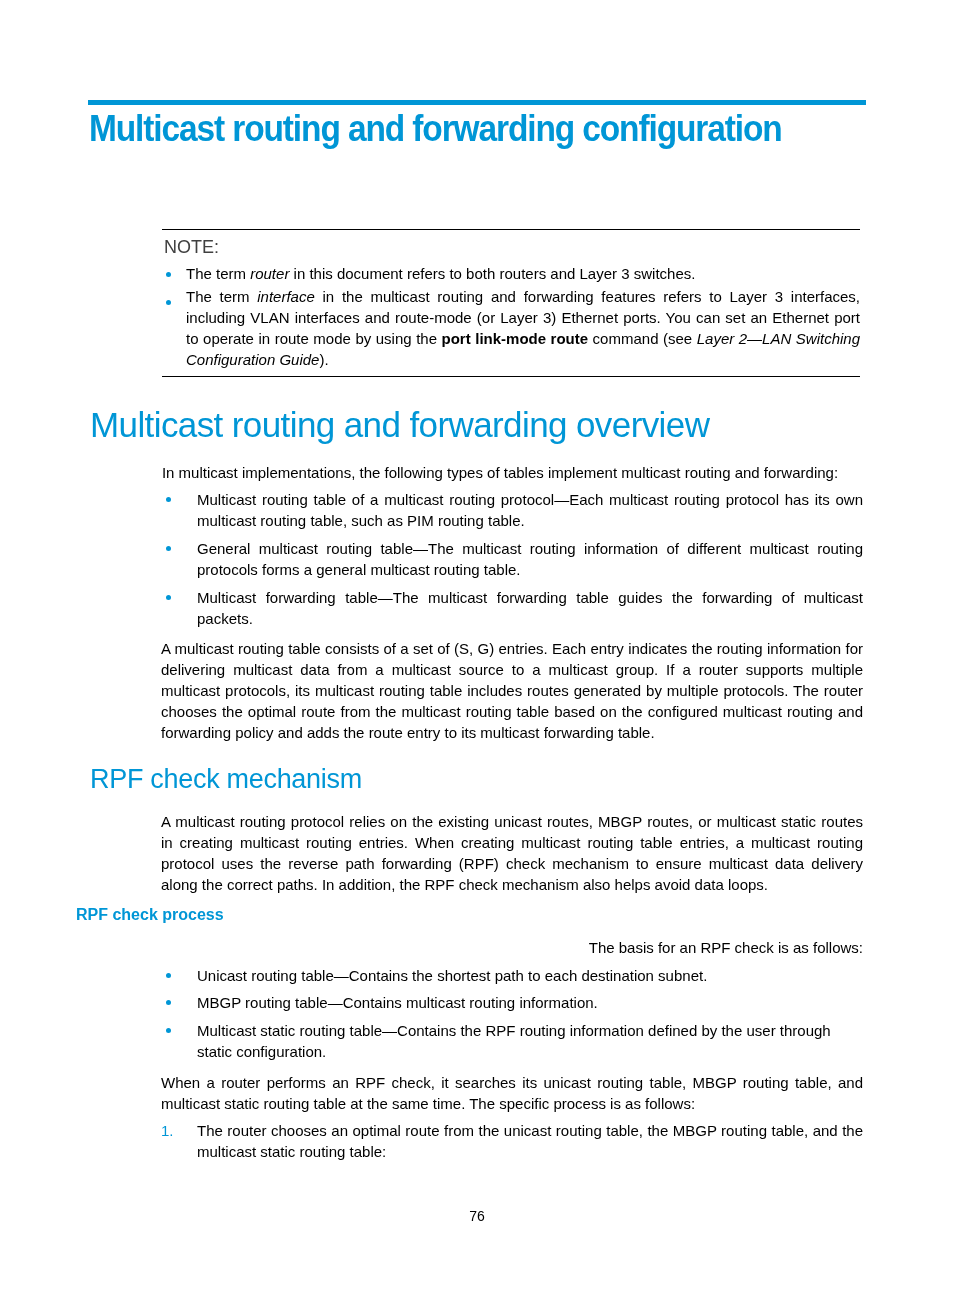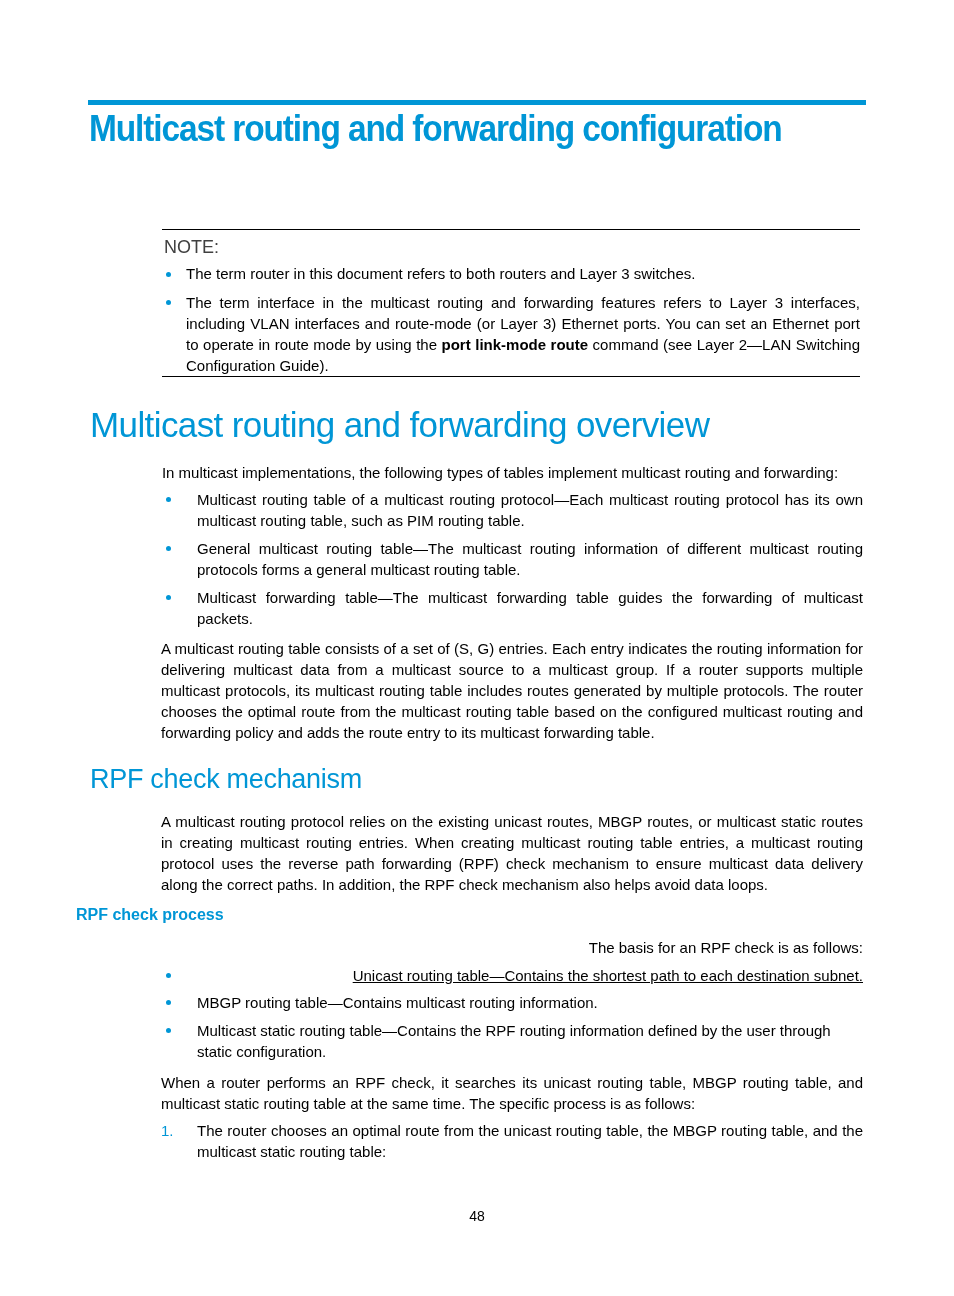--- a/index.html
+++ b/index.html
@@ -21,39 +21,39 @@
   .body-text { font-size: 15px; line-height: 21px; text-align: justify; }
   .bullet-dot { width: 5px; height: 5px; border-radius: 50%; background: #0096d6; }
   .h1 {
     font-size: 35px; color: #0096d6; font-weight: normal; white-space: nowrap;
     letter-spacing: -0.6px;
   }
   .h2 { font-size: 27px; color: #0096d6; white-space: nowrap; letter-spacing: -0.3px; }
   .h3 { font-size: 16px; color: #0096d6; font-weight: bold; white-space: nowrap; }
   .num { color: #0096d6; font-size: 15px; }
   .page-num { font-size: 14px; left: 0; width: 954px; text-align: center; }
-  .it { }
+  .it { font-style: italic; }
   .bd { font-weight: bold; }
 </style>
 </head>
 <body>
 
 <div class="abs chapter-rule"></div>
 <div class="abs chapter-title">Multicast routing and forwarding configuration</div>
 
 <div class="abs note-box"></div>
 <div class="abs note-label">NOTE:</div>
 
 <div class="abs bullet-dot" style="left:166px; top:272px;"></div>
 <div class="abs body-text" style="left:186px; top:263px; width:676px; text-align:left;">
   <span>The term </span><span class="it">router</span><span> in this document refers to both routers and Layer 3 switches.</span>
 </div>
 
 <div class="abs bullet-dot" style="left:166px; top:300px;"></div>
-<div class="abs body-text" style="left:186px; top:292px; width:674px;">
+<div class="abs body-text" style="left:186px; top:286px; width:674px;">
   <span>The term </span><span class="it">interface</span><span> in the multicast routing and forwarding features refers to Layer 3 interfaces, including VLAN interfaces and route-mode (or Layer 3) Ethernet ports. You can set an Ethernet port to operate in route mode by using the </span><span class="bd">port link-mode route</span><span> command (see </span><span class="it">Layer 2—LAN Switching Configuration Guide</span><span>).</span>
 </div>
 
 <div class="abs h1" style="left:90px; top:405px;">Multicast routing and forwarding overview</div>
 
 <div class="abs body-text" style="left:149px; top:462px; width:702px; text-align:center; white-space:nowrap;">In multicast implementations, the following types of tables implement multicast routing and forwarding:</div>
 
 <div class="abs bullet-dot" style="left:166px; top:497px;"></div>
 <div class="abs body-text" style="left:197px; top:489px; width:666px;">Multicast routing table of a multicast routing protocol—Each multicast routing protocol has its own multicast routing table, such as PIM routing table.</div>
 
@@ -67,26 +67,26 @@
 
 <div class="abs h2" style="left:90px; top:764px;">RPF check mechanism</div>
 
 <div class="abs body-text" style="left:161px; top:811px; width:702px;">A multicast routing protocol relies on the existing unicast routes, MBGP routes, or multicast static routes in creating multicast routing entries. When creating multicast routing table entries, a multicast routing protocol uses the reverse path forwarding (RPF) check mechanism to ensure multicast data delivery along the correct paths. In addition, the RPF check mechanism also helps avoid data loops.</div>
 
 <div class="abs h3" style="left:76px; top:906px;">RPF check process</div>
 
 <div class="abs body-text" style="left:161px; top:937px; width:702px; text-align:right;">The basis for an RPF check is as follows:</div>
 
 <div class="abs bullet-dot" style="left:166px; top:973px;"></div>
-<div class="abs body-text" style="left:197px; top:965px; width:666px; text-align:right;text-decoration:underline;">Unicast routing table—Contains the shortest path to each destination subnet.</div>
+<div class="abs body-text" style="left:197px; top:965px; width:666px; text-align:left;">Unicast routing table—Contains the shortest path to each destination subnet.</div>
 
 <div class="abs bullet-dot" style="left:166px; top:1000px;"></div>
 <div class="abs body-text" style="left:197px; top:992px; width:666px; text-align:left;">MBGP routing table—Contains multicast routing information.</div>
 
 <div class="abs bullet-dot" style="left:166px; top:1028px;"></div>
 <div class="abs body-text" style="left:197px; top:1020px; width:660px; text-align:left;">Multicast static routing table—Contains the RPF routing information defined by the user through static configuration.</div>
 
 <div class="abs body-text" style="left:161px; top:1072px; width:702px;">When a router performs an RPF check, it searches its unicast routing table, MBGP routing table, and multicast static routing table at the same time. The specific process is as follows:</div>
 
 <div class="abs num" style="left:161px; top:1120px; line-height:21px;">1.</div>
 <div class="abs body-text" style="left:197px; top:1120px; width:666px;">The router chooses an optimal route from the unicast routing table, the MBGP routing table, and the multicast static routing table:</div>
 
-<div class="abs page-num" style="top:1208px;">48</div>
+<div class="abs page-num" style="top:1208px;">76</div>
 
 </body></html>

